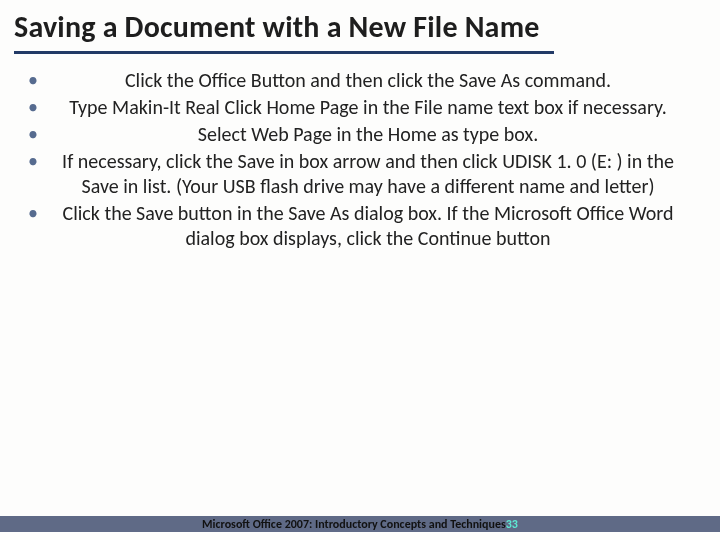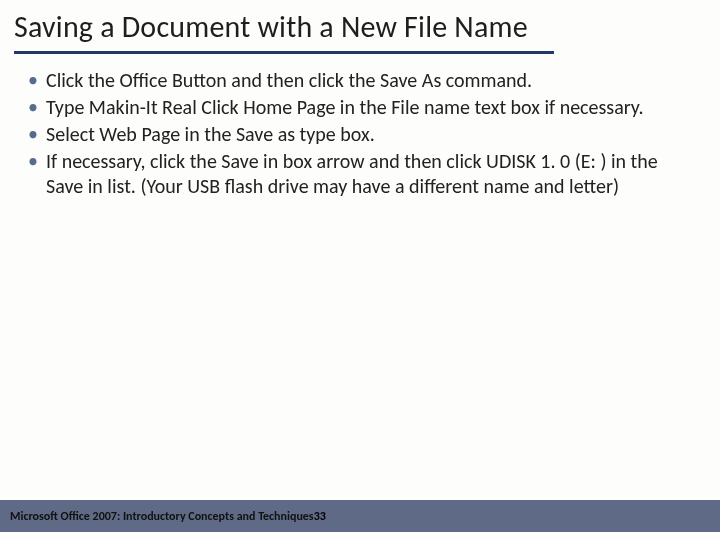--- a/index.html
+++ b/index.html
@@ -17,32 +17,33 @@
     height: 540px;
     position: relative;
     box-sizing: border-box;
   }
   .title-area {
     padding: 10px 14px 0 14px;
   }
   .title {
     font-size: 30px;
     color: #1e1e1e;
-    font-weight: 400;
+    font-weight: 700;
     line-height: 1.15;
     letter-spacing: 0.2px;
   }
   .title-underline {
     margin-top: 6px;
     height: 3px;
     background: #223a66;
     width: 540px;
   }
   .body-area {
     padding: 14px 30px 0 24px;
+    text-align: center;
   }
   ul.bullets {
     margin: 0;
     padding: 0;
     list-style: none;
   }
   ul.bullets li {
     position: relative;
     padding-left: 22px;
     font-size: 20px;
@@ -57,55 +58,56 @@
     top: 0;
     color: #566b8f;
     font-size: 20px;
     line-height: 1.25;
   }
   .footer-bar {
     position: absolute;
     left: 0;
     right: 0;
     bottom: 8px;
-    height: 32px;
+    height: 16px;
     background: #5f6a86;
     display: flex;
     align-items: center;
-    justify-content: flex-start;
+    justify-content: center;
     padding: 0 10px;
     box-sizing: border-box;
   }
   .footer-text {
     font-size: 12px;
     font-weight: 700;
     color: #111;
   }
   .page-number {
     font-size: 12px;
     font-weight: 700;
-    color: #000000;
+    color: #5eead4;
   }
 </style>
 </head>
 <body>
 
 <div class="slide">
 
   <div class="title-area">
     <div class="title">Saving a Document with a New File Name</div>
     <div class="title-underline"></div>
   </div>
 
   <div class="body-area">
     <ul class="bullets">
       <li>Click the Office Button and then click the Save As command.</li>
       <li>Type Makin-It Real Click Home Page in the File name text box if necessary.</li>
-      <li>Select Web Page in the Save as type box.</li>
+      <li>Select Web Page in the Home as type box.</li>
       <li>If necessary, click the Save in box arrow and then click UDISK 1. 0 (E: ) in the Save in list. (Your USB flash drive may have a different name and letter)</li>
+      <li>Click the Save button in the Save As dialog box. If the Microsoft Office Word dialog box displays, click the Continue button</li>
     </ul>
   </div>
 
   <div class="footer-bar">
     <span class="footer-text">Microsoft Office 2007: Introductory Concepts and Techniques</span>
     <span class="page-number">33</span>
   </div>
 
 </div>
 

